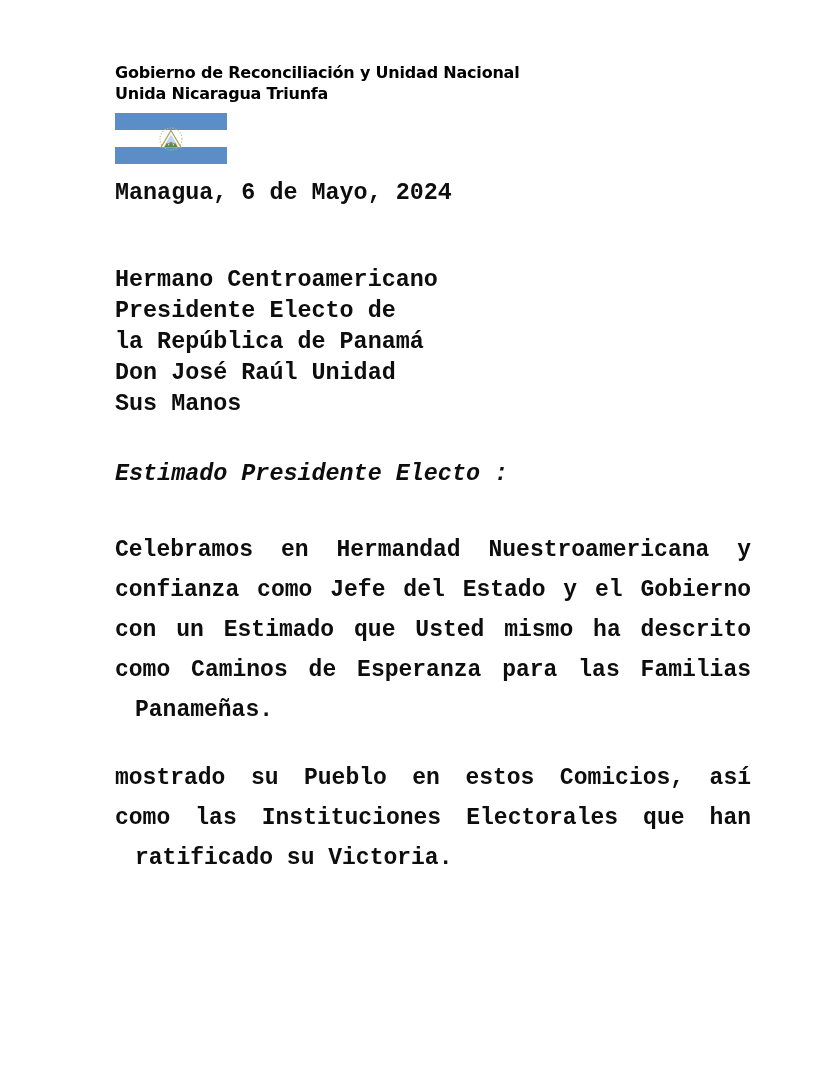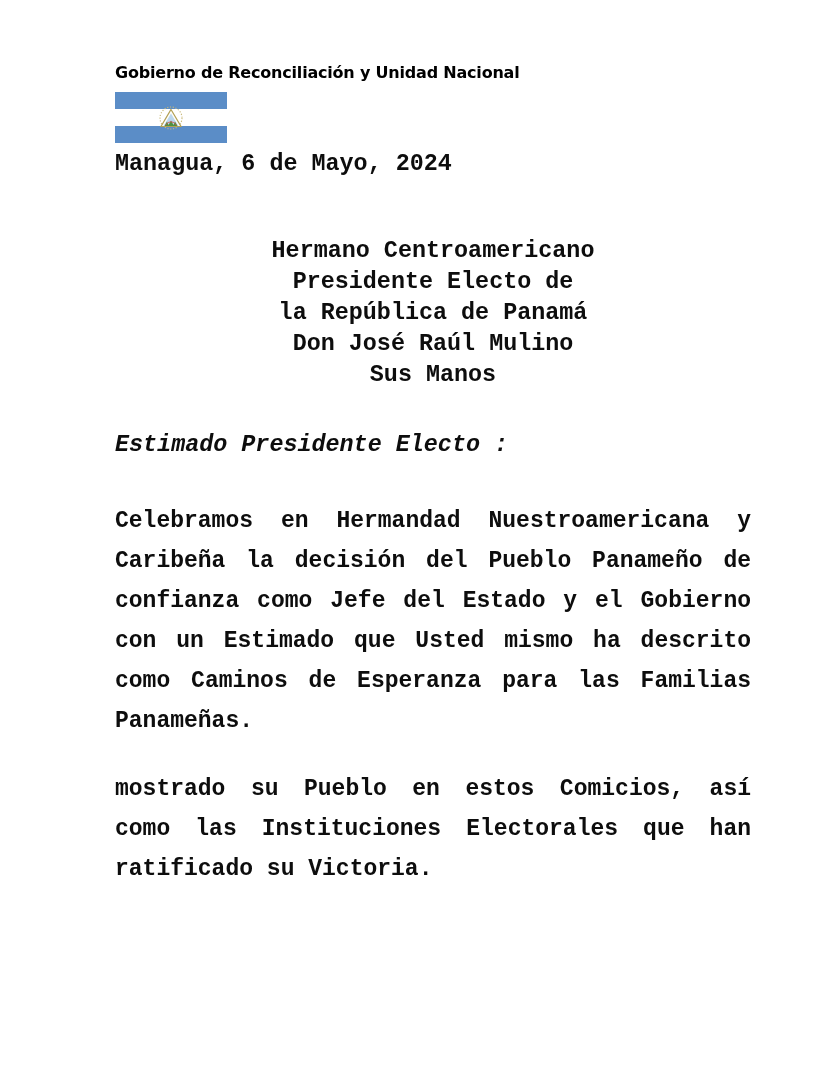--- a/index.html
+++ b/index.html
@@ -51,29 +51,28 @@
     justify-content: center;
   }
   .mono-lg {
     font-family: "Liberation Mono", "DejaVu Sans Mono", monospace;
     font-weight: bold;
     font-size: 23.4px;
     color: #0d0d0d;
     white-space: nowrap;
   }
   .date-line {
-    margin-top: 6px;
+    margin-top: 14px;
     line-height: 30px;
   }
   .recipient {
     margin-top: 57px;
   }
   .addr-line {
     line-height: 31px;
-    text-align: center;
   }
   .salutation {
     margin-top: 39px;
     line-height: 30px;
     font-style: italic;
   }
   .para {
     margin-top: 41px;
   }
   .para.second {
@@ -84,30 +83,32 @@
     font-weight: bold;
     font-size: 23px;
     line-height: 40px;
     color: #0d0d0d;
     text-align: justify;
     text-align-last: justify;
   }
   .para .body-line:last-child {
     text-align: left;
     text-align-last: left;
+    margin-left: 20px;
   }
 </style>
 </head>
 <body>
 
 <div class="page">
   <div class="content">
 
     <div class="letterhead">
       <div class="lh-line">Gobierno de Reconciliación y Unidad Nacional</div>
+      <div class="lh-line">Unida Nicaragua Triunfa</div>
     </div>
 
     <div class="flag">
       <div class="stripe" style="background-color: rgb(91, 141, 199);"></div>
       <div class="stripe" style="background-color: rgb(255, 255, 255);"></div>
       <div class="stripe" style="background-color: rgb(91, 141, 199);"></div>
       <div class="emblem">
         <svg viewBox="0 0 26 24" width="26" height="24" aria-hidden="true">
           <circle cx="13" cy="12" r="11" fill="none" stroke="#c9b97a" stroke-width="1.1" stroke-dasharray="1.2 1.6"></circle>
           <polygon points="13,3.5 23,20.5 3,20.5" fill="#fdfdfb" stroke="#b3a055" stroke-width="1.2"></polygon>
@@ -117,29 +118,28 @@
         </svg>
       </div>
     </div>
 
     <div class="date-line mono-lg">Managua, 6 de Mayo, 2024</div>
 
     <div class="recipient">
         <div class="addr-line mono-lg">Hermano Centroamericano</div>
         <div class="addr-line mono-lg">Presidente Electo de</div>
         <div class="addr-line mono-lg">la República de Panamá</div>
-        <div class="addr-line mono-lg">Don José Raúl Mulino</div>
+        <div class="addr-line mono-lg">Don José Raúl Unidad</div>
         <div class="addr-line mono-lg">Sus Manos</div>
       </div>
 
     <div class="salutation mono-lg">Estimado Presidente Electo :</div>
 
     <div class="para first">
         <div class="body-line">Celebramos en Hermandad Nuestroamericana y</div>
-        <div class="body-line">Caribeña la decisión del Pueblo Panameño de</div>
         <div class="body-line">confianza como Jefe del Estado y el Gobierno</div>
         <div class="body-line">con un Estimado que Usted mismo ha descrito</div>
         <div class="body-line">como Caminos de Esperanza para las Familias</div>
         <div class="body-line">Panameñas.</div>
       </div>
 
     <div class="para second">
         <div class="body-line">mostrado su Pueblo en estos Comicios, así</div>
         <div class="body-line">como las Instituciones Electorales que han</div>
         <div class="body-line">ratificado su Victoria.</div>

